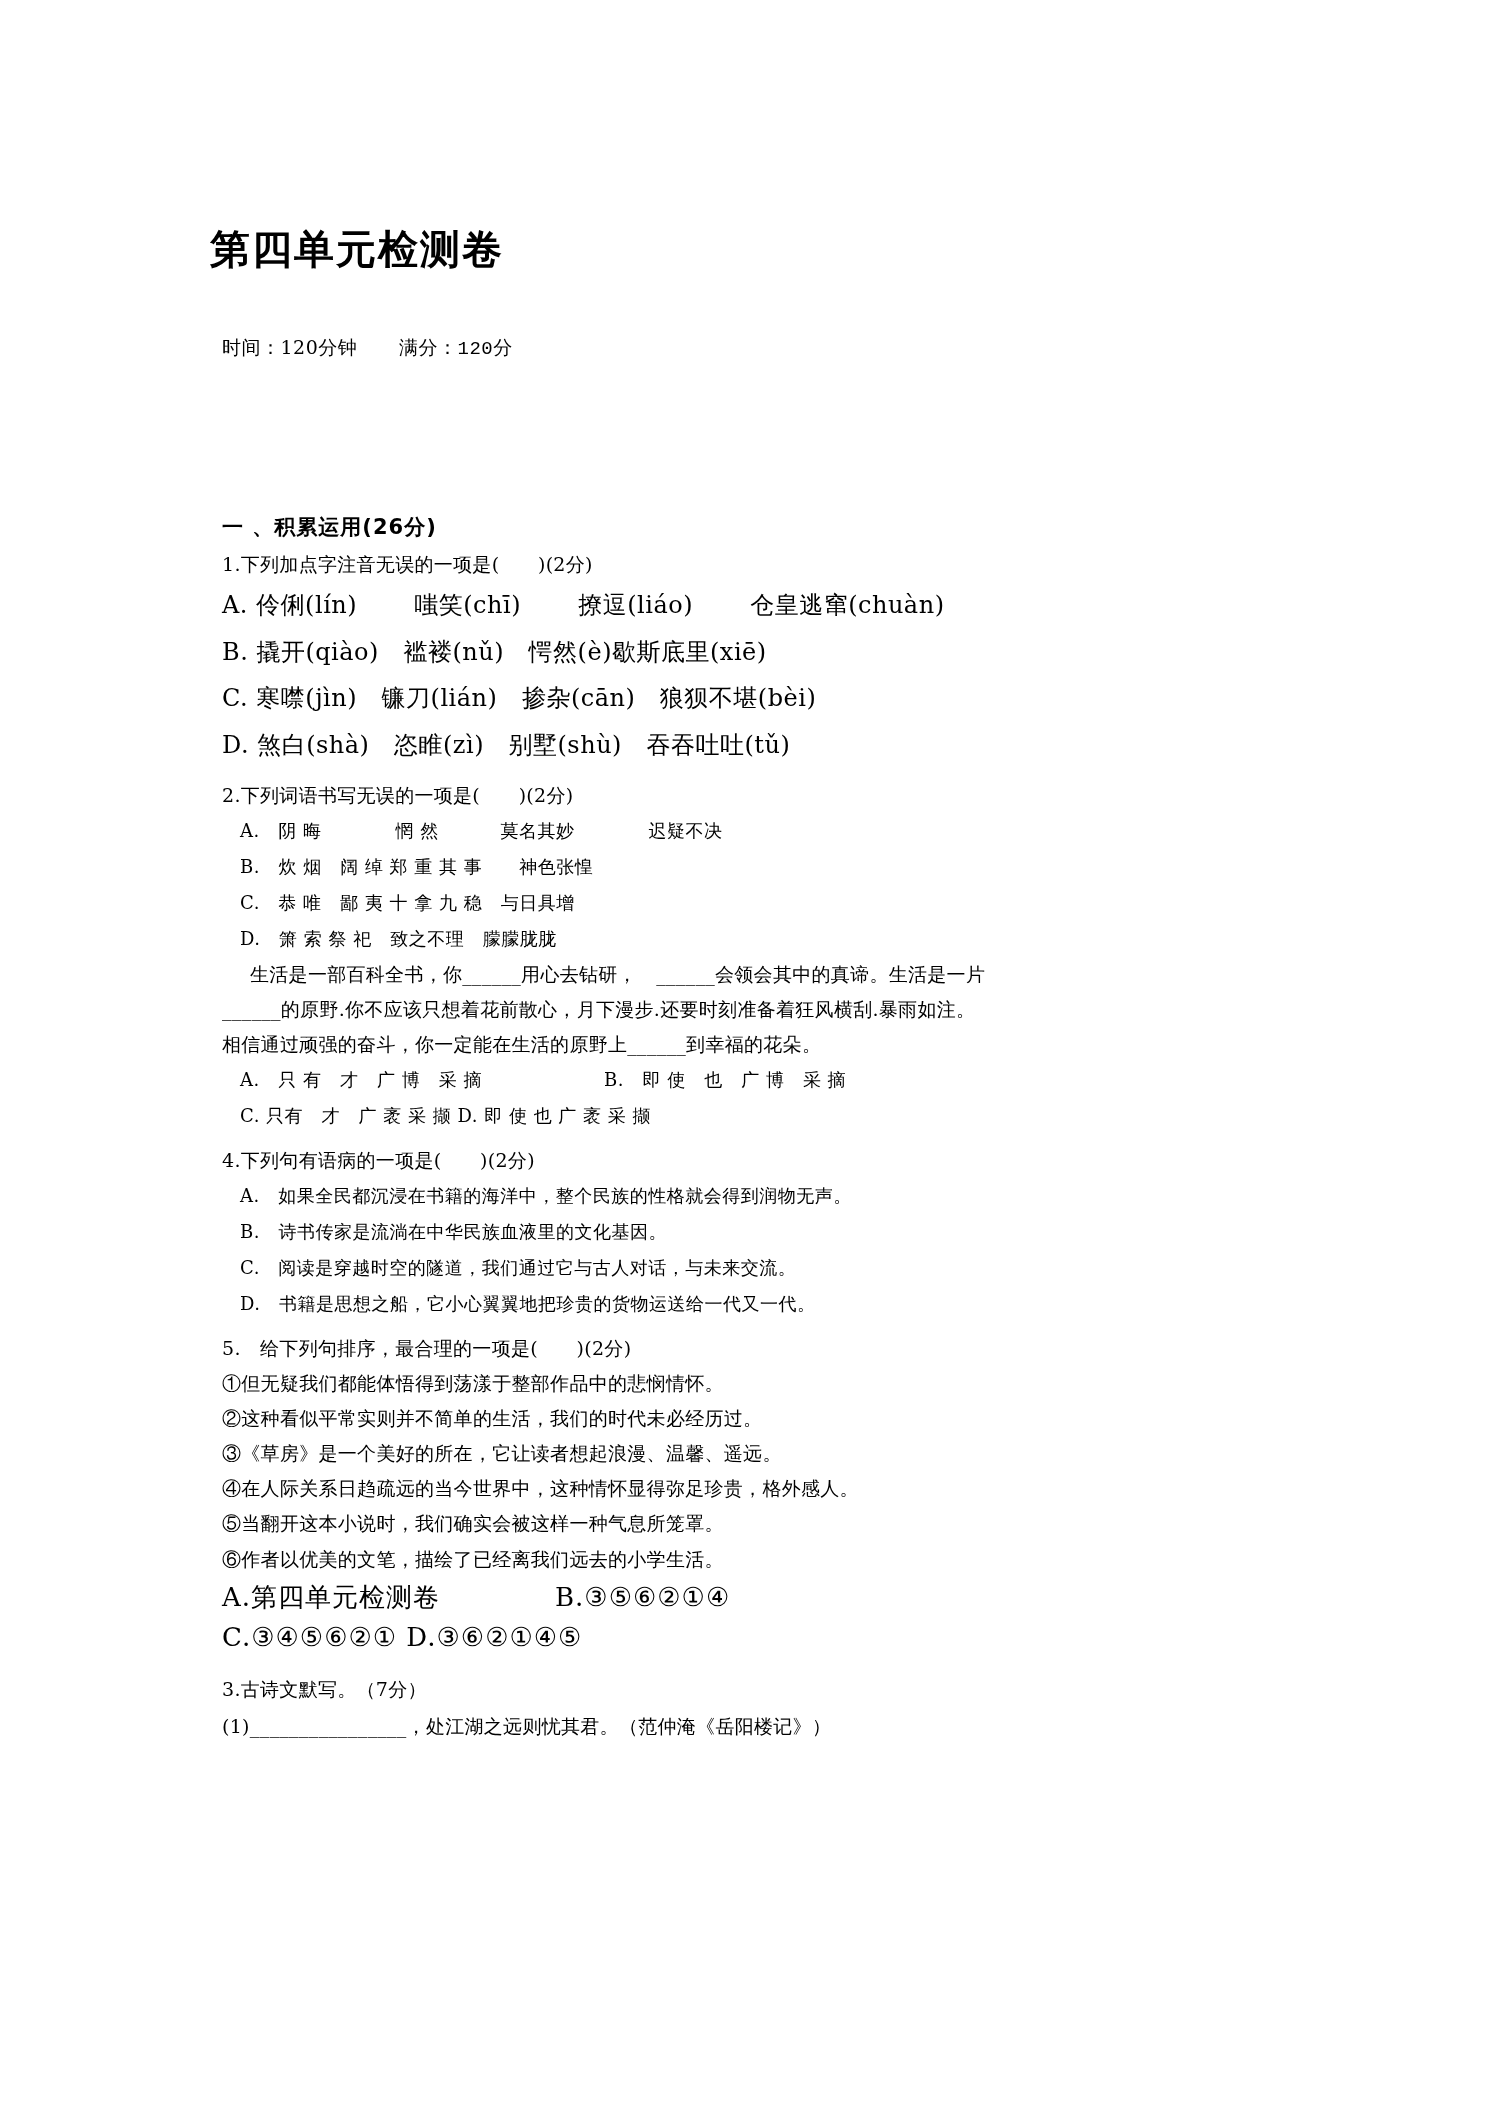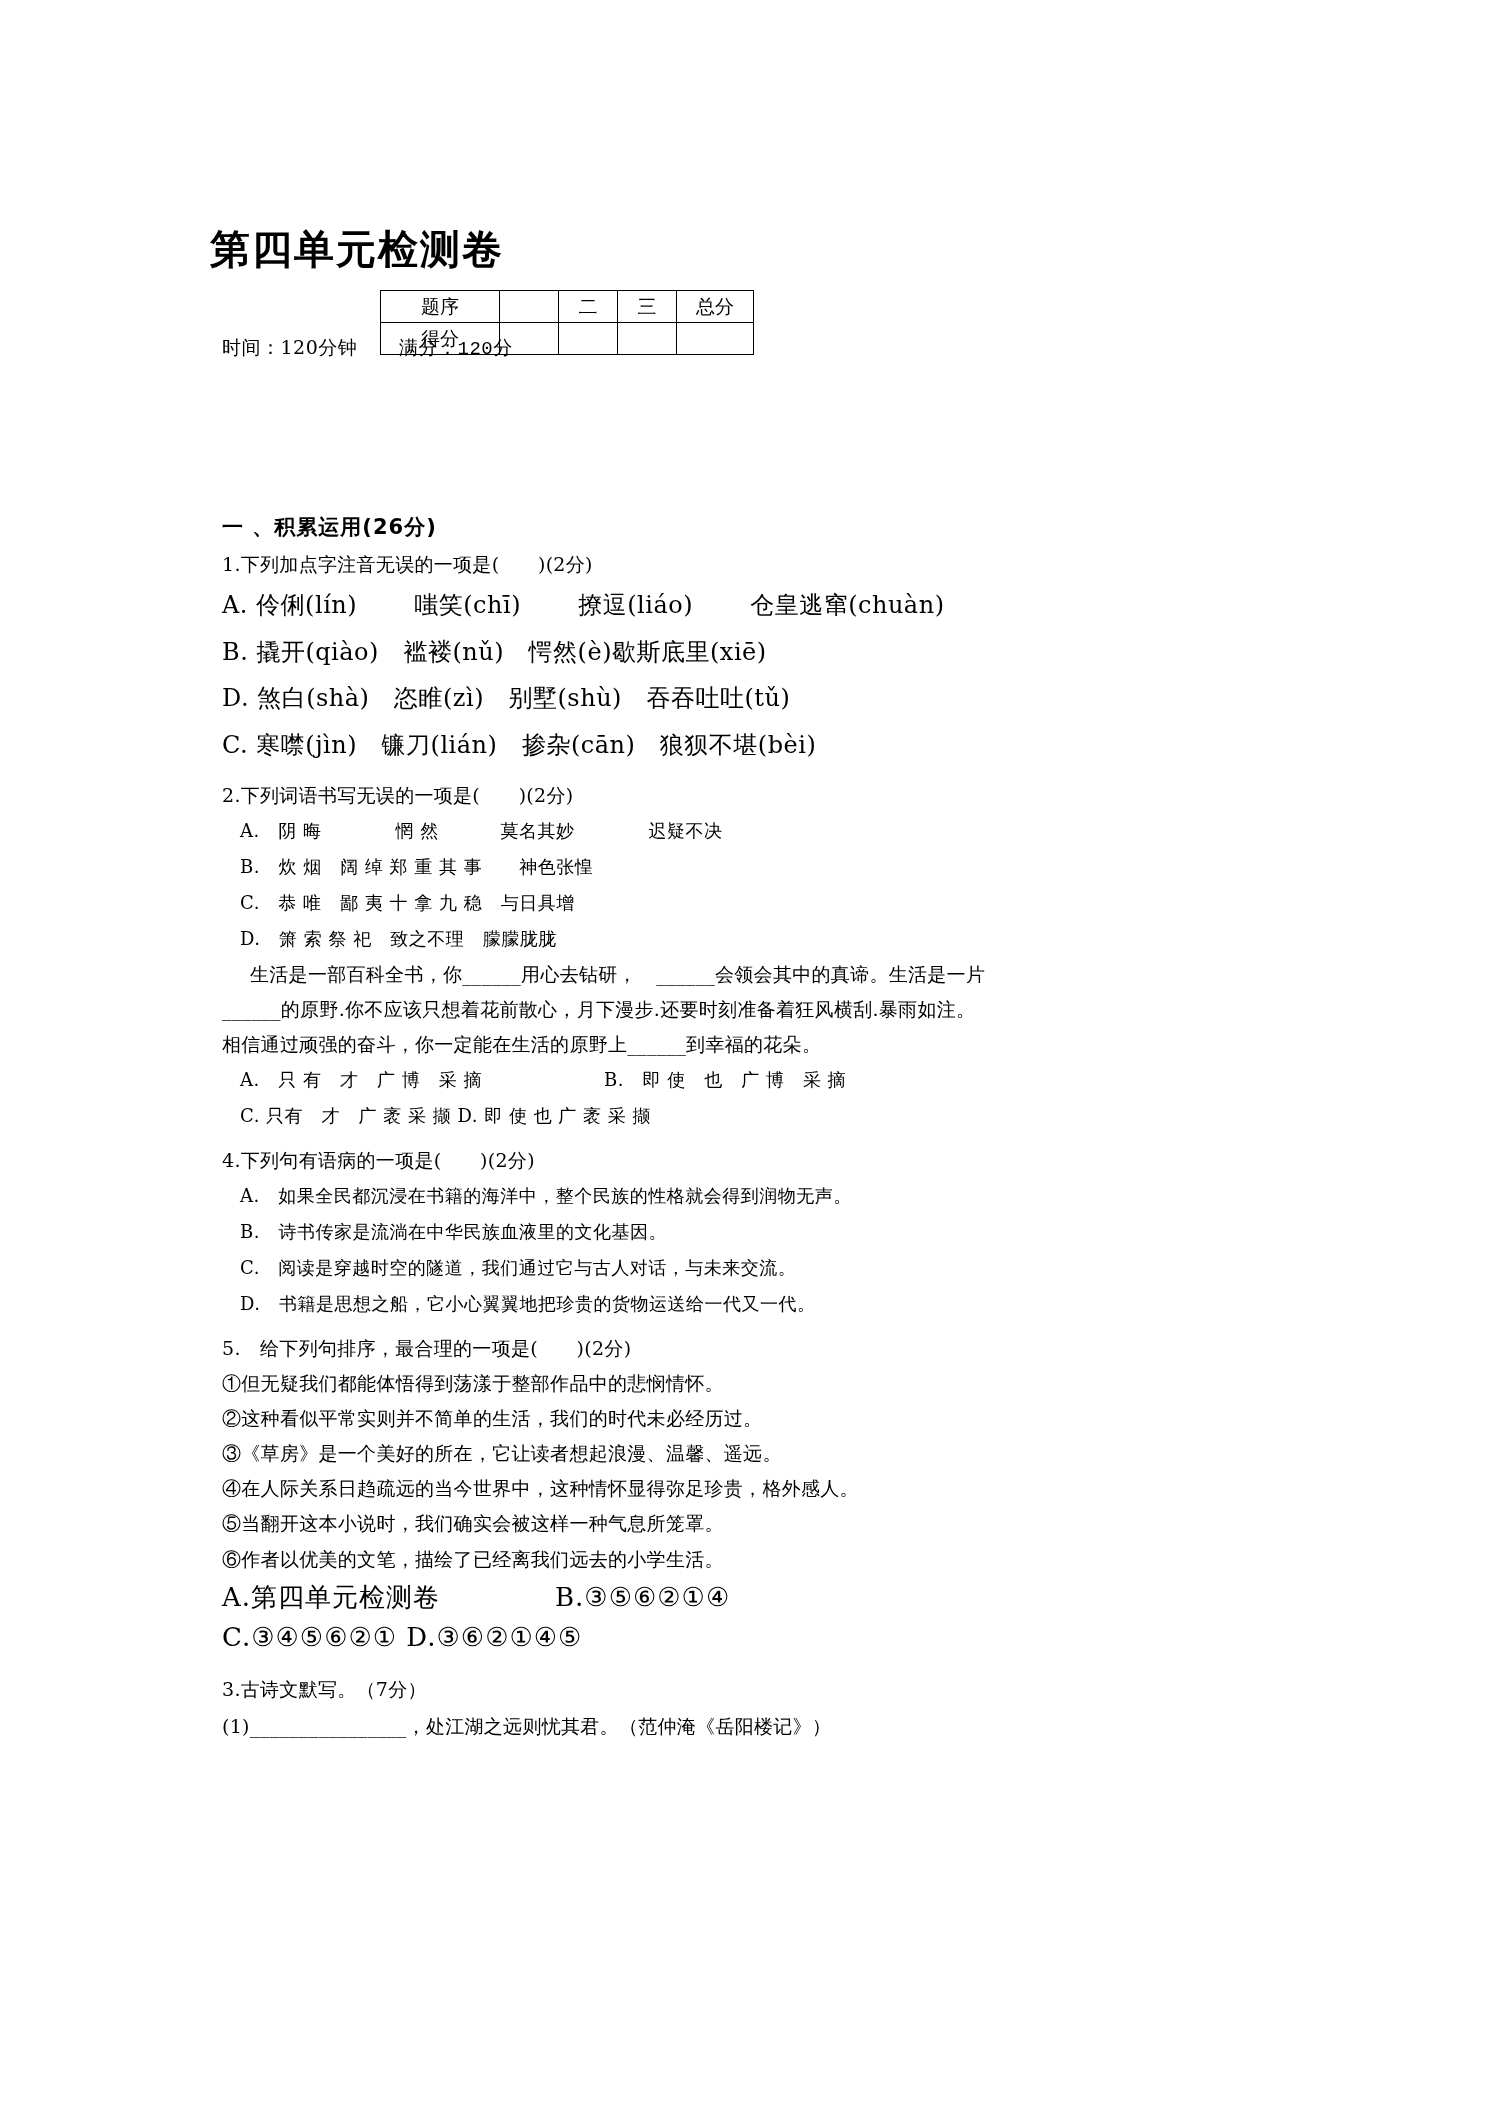--- a/index.html
+++ b/index.html
@@ -141,46 +141,28 @@
 <div class="page">
   <div class="content">
 
     <div class="doc-title">第四单元检测卷</div>
 
     <div class="meta-row">
       <span class="meta-time">时间：120分钟</span>
       <span class="meta-full">满分：120分</span>
     </div>
 
-    <table class="score-table">
-      <tbody>
-          <tr>
-        <td class="c0">题序</td>
-        <td class="c1"></td>
-        <td class="c2">二</td>
-        <td class="c3">三</td>
-        <td class="c4">总分</td>
-      </tr>
-      <tr>
-        <td class="c0">得分</td>
-        <td class="c1"></td>
-        <td class="c2"></td>
-        <td class="c3"></td>
-        <td class="c4"></td>
-      </tr>
-    </tbody>
-      </table>
 
     <div class="section-heading">一 、积累运用(26分)</div>
 
     <div class="q">1.下列加点字注音无误的一项是(　　)(2分)</div>
     <div class="q-big">A. 伶俐(lín)　　 嗤笑(chī)　　 撩逗(liáo)　　 仓皇逃窜(chuàn)</div>
     <div class="q-big">B. 撬开(qiào)　褴褛(nǔ)　愕然(è)歇斯底里(xiē)</div>
+    <div class="q-big">C. 寒噤(jìn)　镰刀(lián)　掺杂(cān)　狼狈不堪(bèi)</div>
     <div class="q-big">D. 煞白(shà)　恣睢(zì)　别墅(shù)　吞吞吐吐(tǔ)</div>
-    <div class="q-big">C. 寒噤(jìn)　镰刀(lián)　掺杂(cān)　狼狈不堪(bèi)</div>
 
     <div class="q gap-sm">2.下列词语书写无误的一项是(　　)(2分)</div>
     <div class="opt-spaced opt-indent">A.　阴 晦　　　　惘 然　　　 莫名其妙　　　　迟疑不决</div>
     <div class="opt-spaced opt-indent">B.　炊 烟　阔 绰 郑 重 其 事　　神色张惶</div>
     <div class="opt-spaced opt-indent">C.　恭 唯　鄙 夷 十 拿 九 稳　与日具增</div>
     <div class="opt-spaced opt-indent">D.　箫 索 祭 祀　致之不理　朦朦胧胧</div>
 
     <div class="para para-indent">生活是一部百科全书，你______用心去钻研，　______会领会其中的真谛。生活是一片</div>
     <div class="para">______的原野.你不应该只想着花前散心，月下漫步.还要时刻准备着狂风横刮.暴雨如注。</div>
     <div class="para">相信通过顽强的奋斗，你一定能在生活的原野上______到幸福的花朵。</div>

